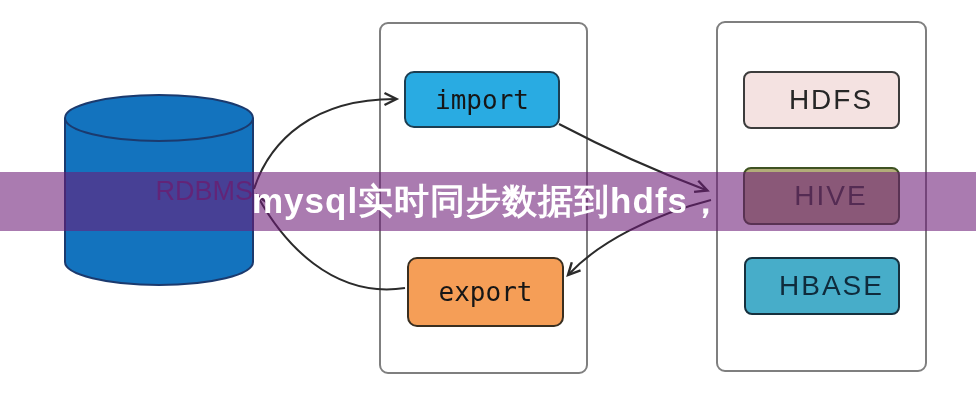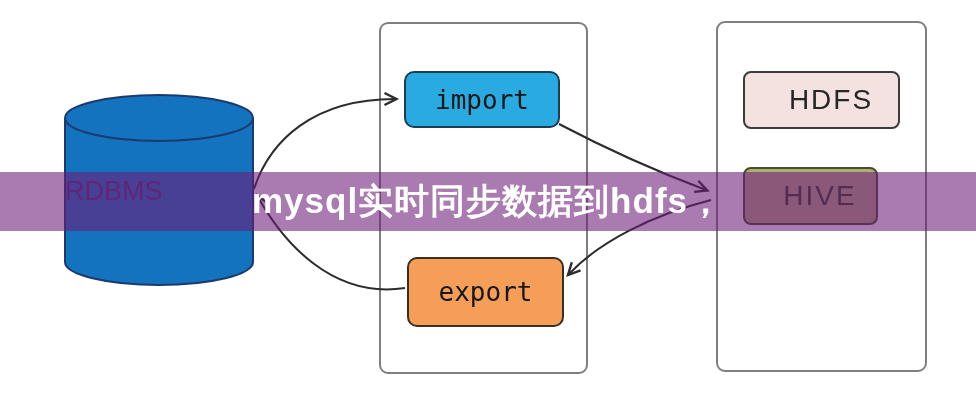--- a/index.html
+++ b/index.html
@@ -23,29 +23,29 @@
         border-radius:10px;box-sizing:border-box;}
   .mono{font-family:"DejaVu Sans Mono",monospace;font-size:26px;color:var(--box-text,#161616);}
   .tag{font-size:28px;letter-spacing:2px;padding-left:19px;}
   #node-import{left:404px;top:71px;width:156px;height:57px;
                background:var(--import-fill,#29ABE2);border:2px solid var(--import-border,#1C3E52);}
   #node-export{left:407px;top:257px;width:157px;height:70px;
                background:var(--export-fill,#F59E57);border:2px solid var(--export-border,#3A2F20);}
   #node-hdfs{left:743px;top:71px;width:157px;height:58px;border-radius:8px;
              background:var(--hdfs-fill,#F4E2E1);border:2px solid var(--hdfs-border,#3C3C3C);
              color:var(--hdfs-text,#262626);}
-  #node-hive{left:743px;top:167px;width:135px;height:58px;border-radius:8px;
+  #node-hive{left:743px;top:167px;width:157px;height:58px;border-radius:8px;
              background:var(--hive-fill,#B2AC79);border:2px solid var(--hive-border,#3E5222);
              color:var(--hive-text,#334022);}
   #node-hbase{left:744px;top:257px;width:156px;height:58px;border-radius:8px;
               background:var(--hbase-fill,#47ADC9);border:2px solid var(--hbase-border,#16303E);
               color:var(--hbase-text,#0F2B3C);}
 
   
-  #rdbms-label{position:absolute;left:65px;top:176px;width:188px;text-align:left;
+  #rdbms-label{position:absolute;left:65px;top:176px;width:188px;text-align:right;
                font-size:27px;font-weight:500;color:var(--rdbms-text,#55317A);}
 
   
   #banner{position:absolute;left:0;top:172px;width:100%;height:59px;z-index:10;
           background:var(--banner-bg,rgba(109,27,119,0.58));
           display:flex;align-items:center;justify-content:center;text-align:center;}
   #banner .caption{font-size:35px;font-weight:700;letter-spacing:1px;
                    color:var(--banner-text,#FFFFFF);white-space:nowrap;}
 </style>
 </head>
@@ -77,20 +77,23 @@
   </div>
   <div class="node mono" id="node-export">
     <span>export</span>
   </div>
   <div class="node tag" id="node-hdfs">
     <span>HDFS</span>
   </div>
   <div class="node tag" id="node-hive">
     <span>HIVE</span>
   </div>
+  <div class="node tag" id="node-hbase">
+    <span>HBASE</span>
+  </div>
 
   <div id="rdbms-label">RDBMS</div>
 
   <div id="banner">
     <span class="caption">mysql实时同步数据到hdfs，</span>
   </div>
 
 </div>
 
 </body></html>

